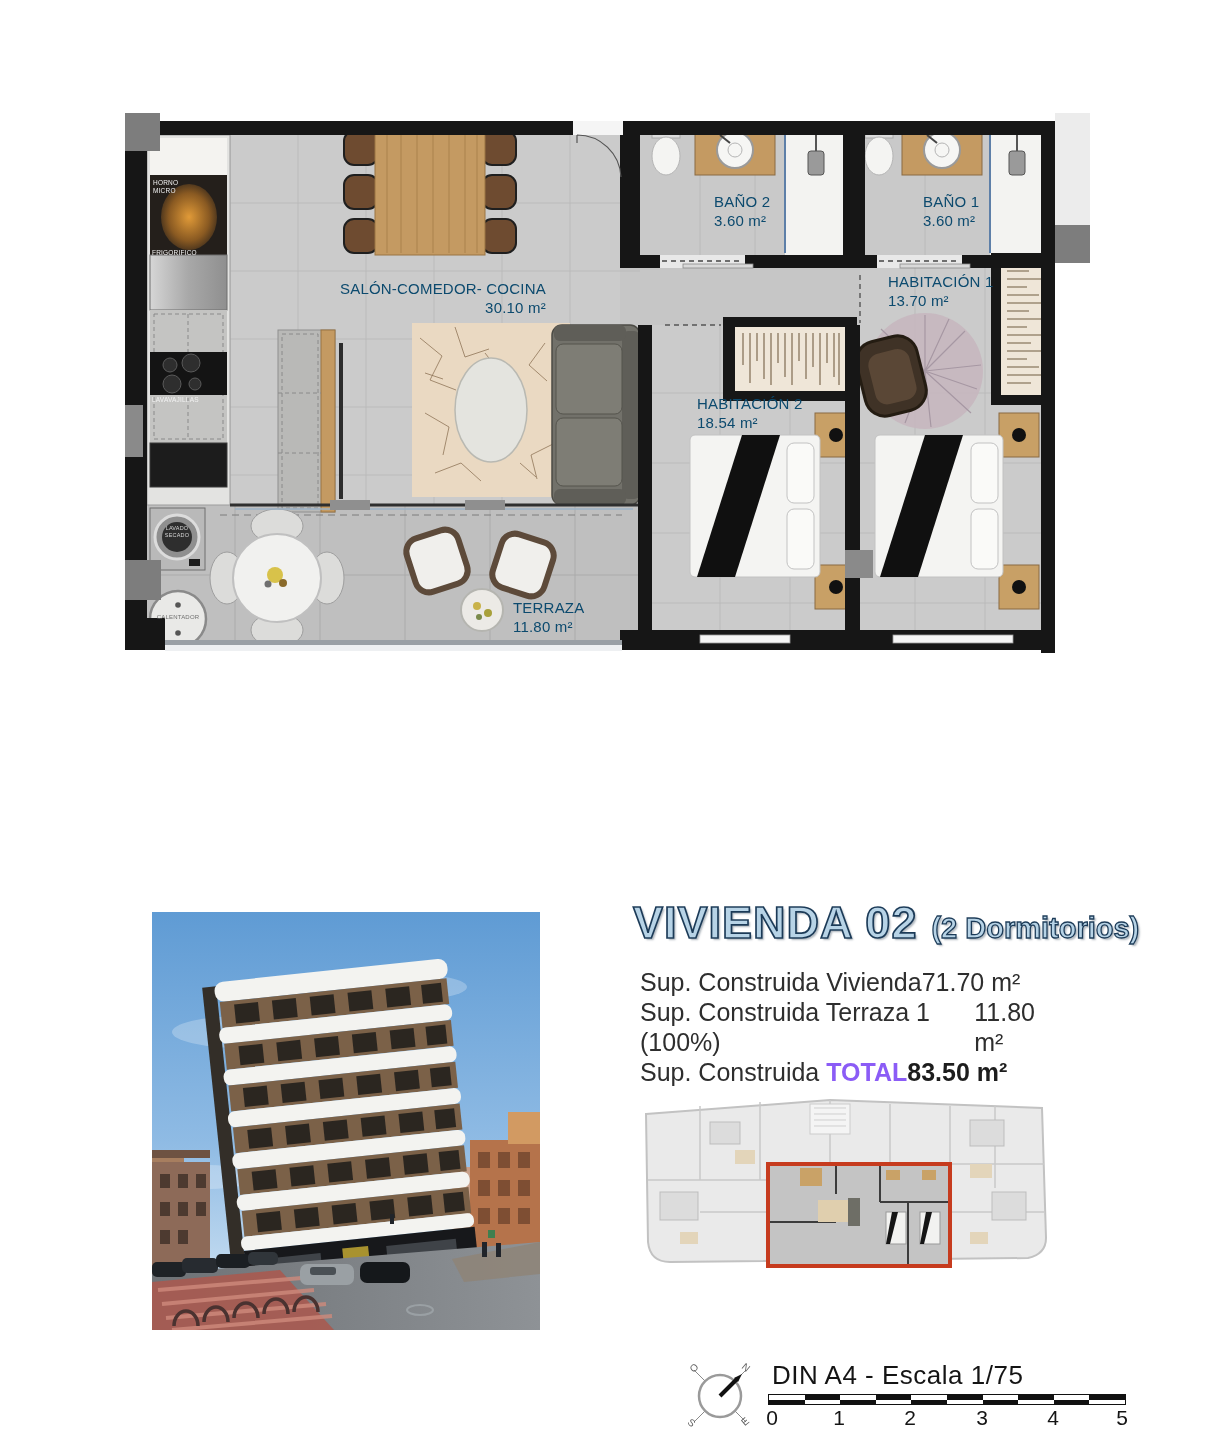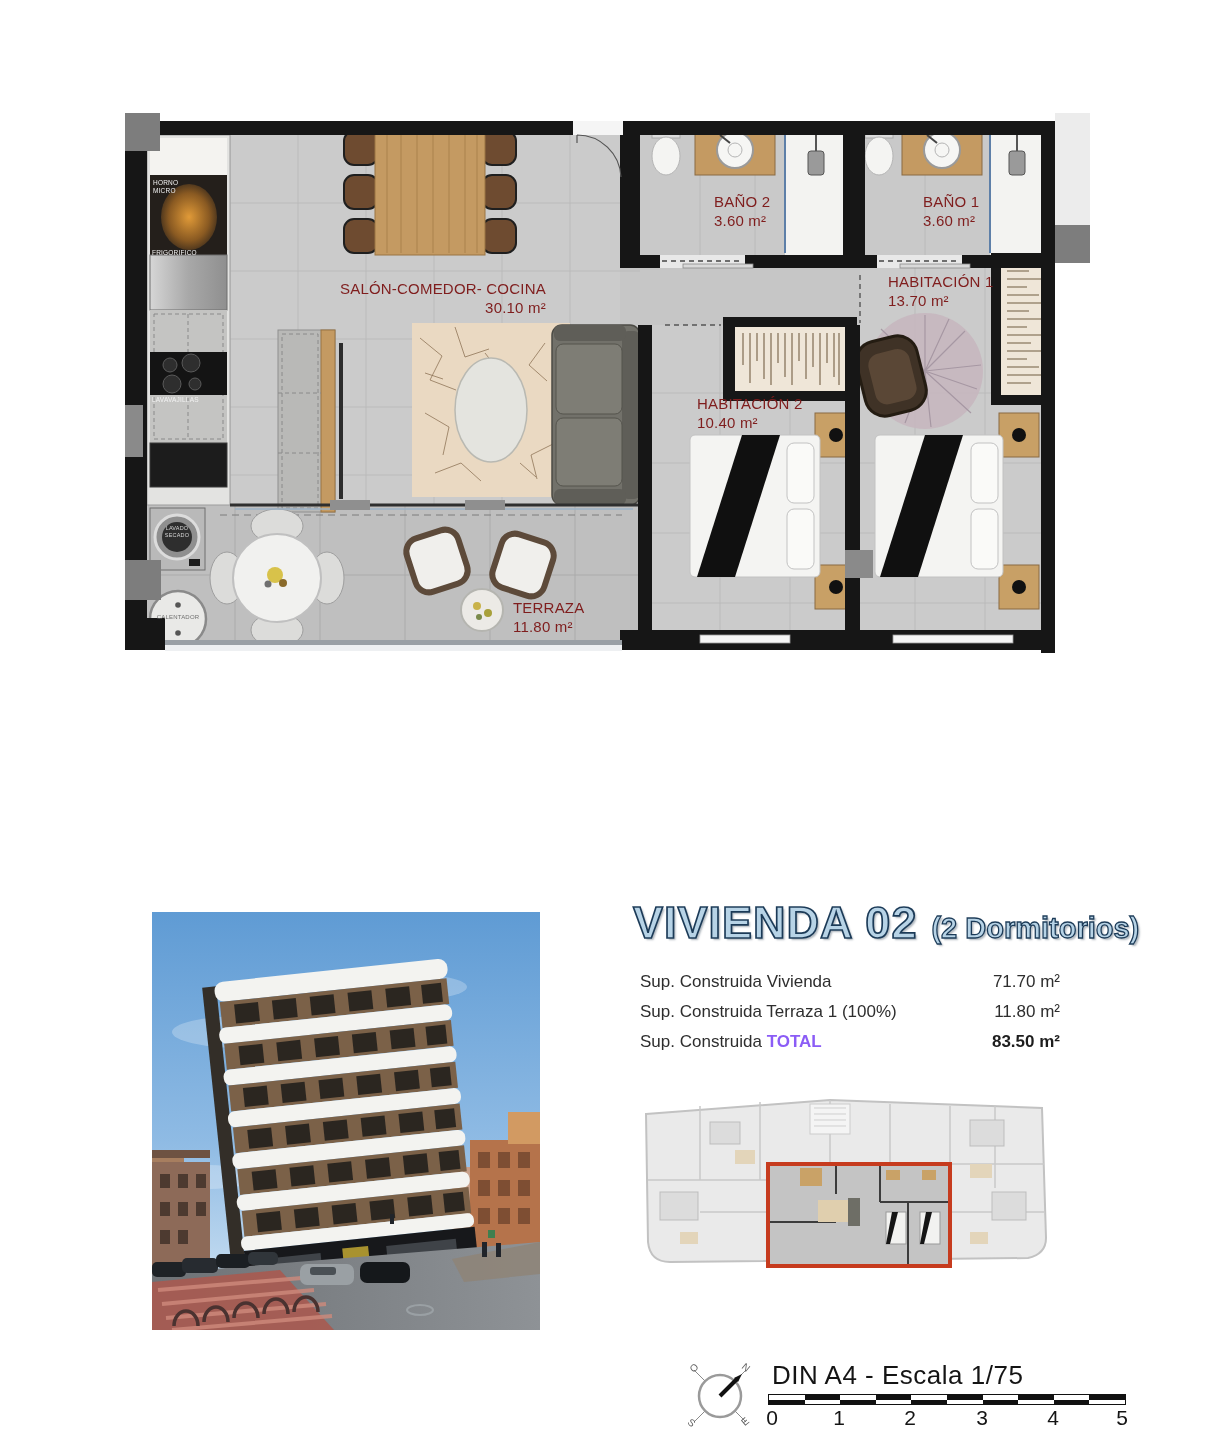--- a/index.html
+++ b/index.html
@@ -1,33 +1,33 @@
 <!DOCTYPE html>
 <html><head>
 <meta charset="utf-8">
 <style>
   html,body{margin:0;padding:0;background:#9a9a9a;}
   .page{position:relative;width:1205px;height:1456px;background:#ffffff;
         font-family:"Liberation Sans",sans-serif;overflow:hidden;margin:0 auto;}
   .abs{position:absolute;}
 
   
-  .room-label{position:absolute;color:#7f1d1d;font-size:15px;line-height:19px;letter-spacing:.2px;}
+  .room-label{position:absolute;color:#0c4a6e;font-size:15px;line-height:19px;letter-spacing:.2px;}
   .appl{position:absolute;color:#f2f2f2;font-size:6.5px;line-height:7.5px;letter-spacing:.2px;}
   .appl.dark{color:#6f6f6f;}
   .appl.center{text-align:center;}
 
   
   .title-row{position:absolute;left:633px;top:897px;display:flex;align-items:baseline;gap:14px;white-space:nowrap;}
   .title-main{font-size:45px;font-weight:bold;color:#b7d3e6;-webkit-text-stroke:1.7px #1b3a57;
               text-shadow:2px 2px 2px rgba(30,50,70,.35);letter-spacing:1px;text-align:center;}
   .title-sub{font-size:29px;font-weight:bold;color:#b7d3e6;-webkit-text-stroke:1.3px #1b3a57;
              text-shadow:2px 2px 2px rgba(30,50,70,.35);}
   .surface-table{position:absolute;left:640px;top:967px;width:420px;}
-  .srow{display:flex;justify-content:space-between;font-size:17px;color:#2e2e2e;line-height:30px;}
+  .srow{display:flex;font-size:25px;color:#2e2e2e;line-height:30px;}
   .srow .strong{font-weight:bold;color:#8b5cf6;}
   .srow.total .val{font-weight:bold;color:#1d1d1d;}
 
   
   .scale-label{position:absolute;left:772px;top:1360px;font-size:26px;color:#141414;letter-spacing:.5px;}
   .scalebar{position:absolute;left:768px;top:1394px;width:356px;height:9px;border:1px solid #111;
             display:flex;background:#fff;}
   .scalebar .seg{flex:1;}
   .scalebar .seg:nth-child(odd){background:linear-gradient(to bottom,#ffffff 50%,#111111 50%);}
   .scalebar .seg:nth-child(even){background:linear-gradient(to bottom,#111111 50%,#ffffff 50%);}
@@ -310,21 +310,21 @@
     <div class="room-label" style="left:798px;top:79px;">
       <div>BAÑO 1</div>
       <div>3.60 m²</div>
     </div>
     <div class="room-label" style="left:763px;top:159px;">
       <div>HABITACIÓN 1</div>
       <div>13.70 m²</div>
     </div>
     <div class="room-label" style="left:572px;top:281px;">
       <div>HABITACIÓN 2</div>
-      <div>10.40 m²</div>
+      <div>18.54 m²</div>
     </div>
     <div class="room-label" style="left:388px;top:485px;">
       <div>TERRAZA</div>
       <div>11.80 m²</div>
     </div>
 
     
     <div class="appl" style="left:28px;top:66px;width:44px;">HORNO MICRO</div>
     <div class="appl" style="left:27px;top:136px;width:70px;">FRIGORIFICO</div>
     <div class="appl" style="left:27px;top:283px;width:70px;">LAVAVAJILLAS</div>

